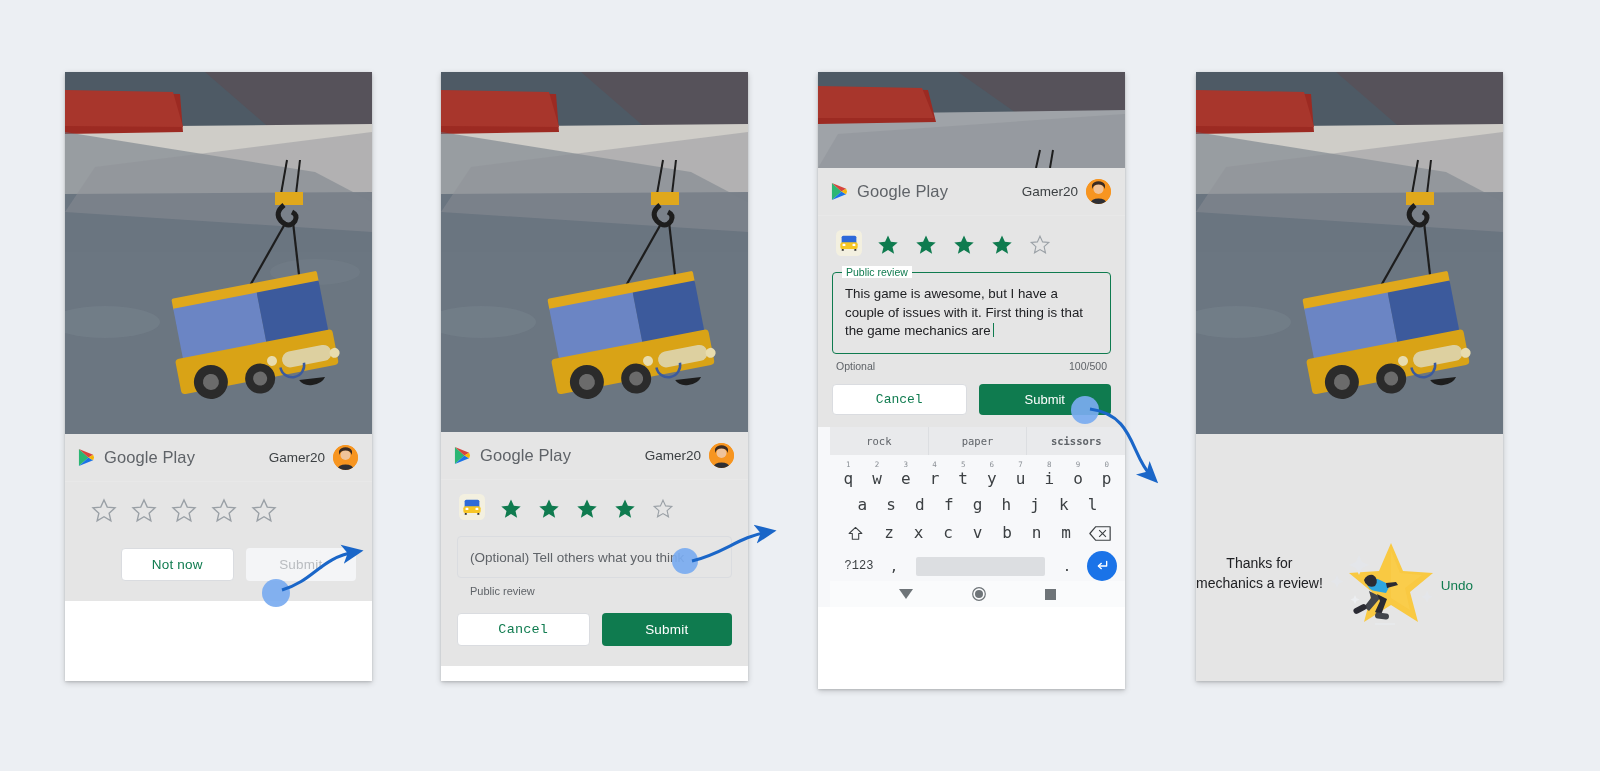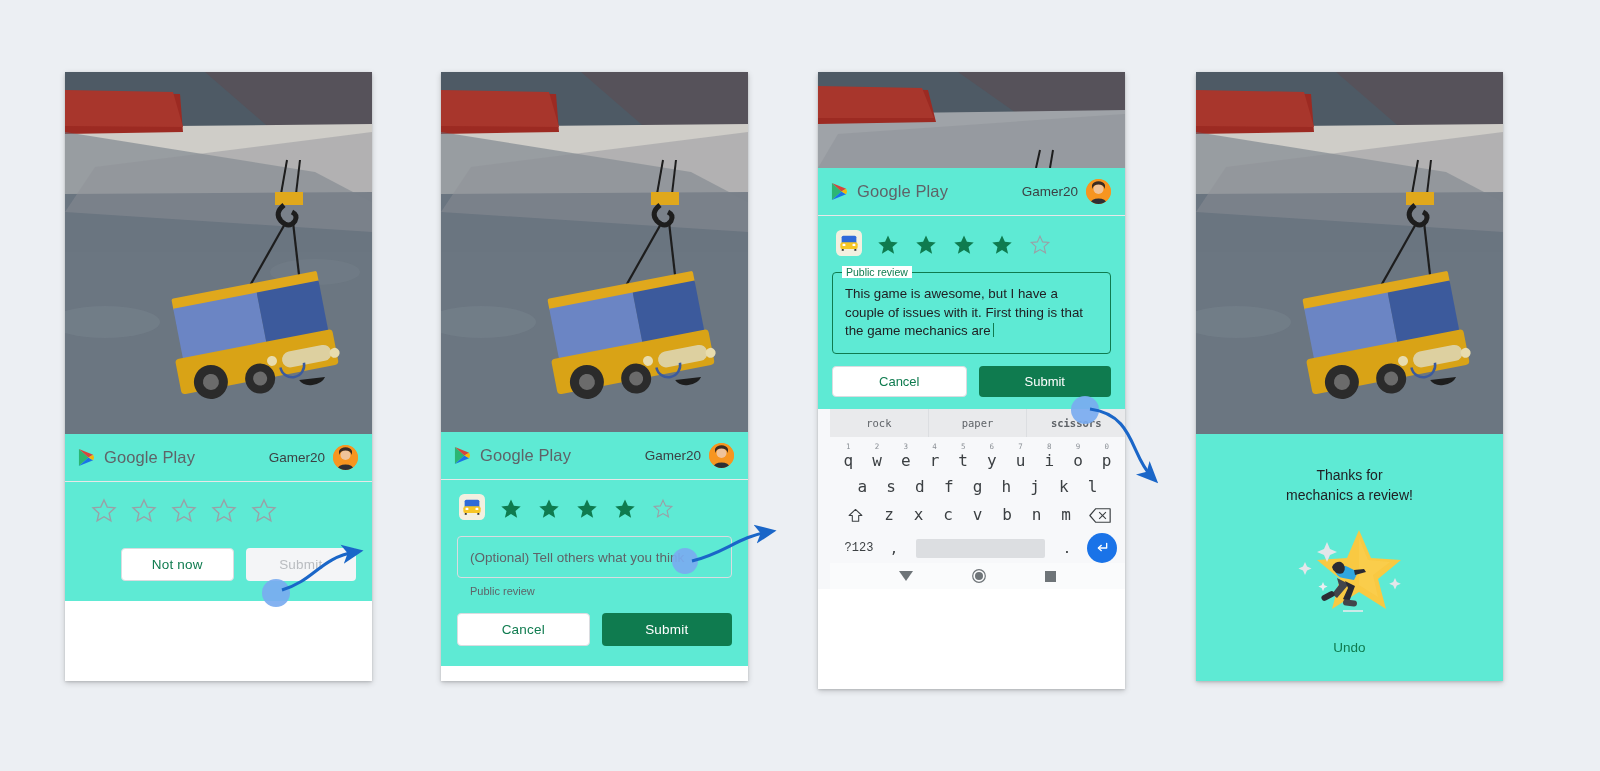--- a/index.html
+++ b/index.html
@@ -21,21 +21,21 @@
   #phone1 { left: 65px;   top: 72px; width: 307px; height: 609px; }
   #phone2 { left: 441px;  top: 72px; width: 307px; height: 609px; }
   #phone3 { left: 818px;  top: 72px; width: 307px; height: 617px; }
   #phone4 { left: 1196px; top: 72px; width: 307px; height: 609px; }
 
   
   .artwork { position: relative; width: 100%; overflow: hidden; background: #61707c; }
   .art-svg { display: block; width: 100%; height: 100%; }
 
   
-  .sheet { background: #5eead4; position: relative; }
+  .sheet { background: #e5e5e5; position: relative; }
 
   .appbar {
     display: flex; align-items: center; justify-content: space-between;
     height: 48px; padding: 0 14px 0 13px;
     border-bottom: 1px solid #e8e8e8;
   }
   .appbar-left { display: flex; align-items: center; gap: 9px; }
   .play-logo { width: 17px; height: 19px; display: block; }
   .brand { font-size: 16.5px; color: #5f6368; letter-spacing: .1px; }
   .appbar-right { display: flex; align-items: center; gap: 8px; }
@@ -61,21 +61,21 @@
   
   .btn-row { display: flex; gap: 12px; padding: 16px 16px 20px 16px; }
   .btn {
     flex: 1; height: 33px; border-radius: 4px;
     display: flex; align-items: center; justify-content: center;
     font-size: 13.5px; letter-spacing: .2px; cursor: pointer; user-select: none;
   }
   .btn-outline { border: 1px solid #dadce0; background: #fff; color: #0f7b4f; margin-left: 40px; }
   .btn-disabled { background: #f4f5f7; color: #b9bcc0; }
   .btn-filled { background: #0f7b4f; color: #fff; }
-  .btn-text { background: #fff; border: 1px solid #dadce0; color: #0f7b4f; }
+  .btn-text { background: #fff; border: 1px solid #dadce0; color: #0f7b4f; font-family: Liberation Mono, monospace; }
 
   
   .input-wrap { padding: 2px 16px 0 16px; }
   .text-input {
     width: 100%; height: 42px; border: 1px solid #dadce0; border-radius: 4px;
     display: flex; align-items: center; padding: 0 12px;
     font-size: 13.5px; color: #5f6368;
   }
   .helper { font-size: 11px; color: #5f6368; padding: 7px 16px 0 29px; }
 
@@ -145,21 +145,21 @@
     display: flex; align-items: center; justify-content: center; cursor: pointer;
     flex: 0 0 30px; margin-left: 6px;
   }
   .navbar {
     display: flex; align-items: center; justify-content: space-around;
     height: 26px; background: #fafbfc; padding: 0 40px;
   }
 
   
   .thanks-body {
-    height: 100%; display: flex; flex-direction: column;
+    height: 100%; display: flex; flex-direction: row;
     align-items: center; justify-content: flex-start; padding-top: 32px;
   }
   .thanks-title {
     font-size: 14px; color: #202124; text-align: center; line-height: 1.42;
   }
   .undo { font-size: 13.5px; color: #0f7b4f; cursor: pointer; }
 
   
   .touch-dot {
     position: absolute; border-radius: 50%;
@@ -431,20 +431,24 @@
             <path d="M12 3.2l2.6 5.7 6.2.6-4.7 4.2 1.4 6.1L12 16.6 6.5 19.8l1.4-6.1L3.2 9.5l6.2-.6z" fill="none" stroke="#9aa0a6" stroke-width="1.1"></path>
           </svg>
       </div>
 
       <div class="outlined-wrap">
         <div class="outlined">
           <span class="outlined-label">Public review</span>
           <span class="review-text">This game is awesome, but I have a couple of issues with it. First thing is that the game mechanics are</span><span class="caret"></span>
         </div>
       </div>
+      <div class="meta-row">
+        <span>Optional</span>
+        <span>100/500</span>
+      </div>
 
       <div class="btn-row-3">
         <div class="btn-3 btn-text">Cancel</div>
         <div class="btn-3 btn-filled">Submit</div>
       </div>
 
       <div class="keyboard">
         <div class="suggest-row">
           <div class="suggest">rock</div>
           <div class="suggest">paper</div>

